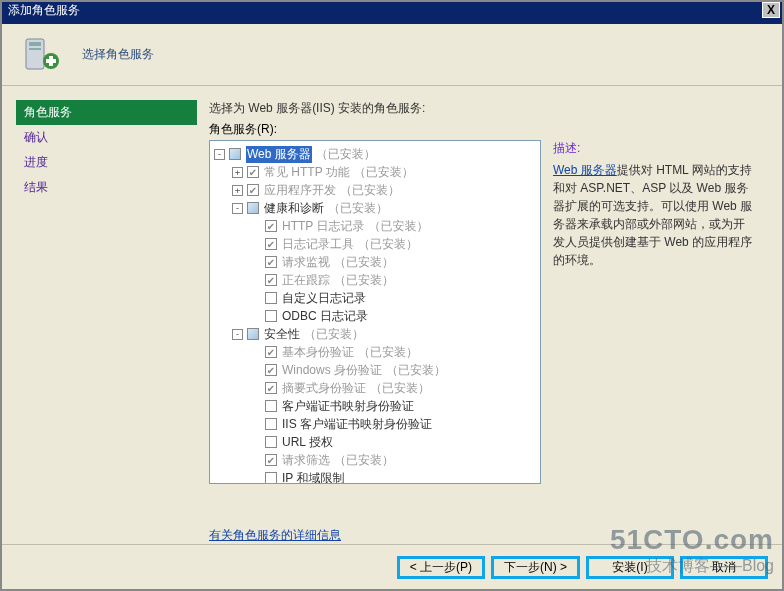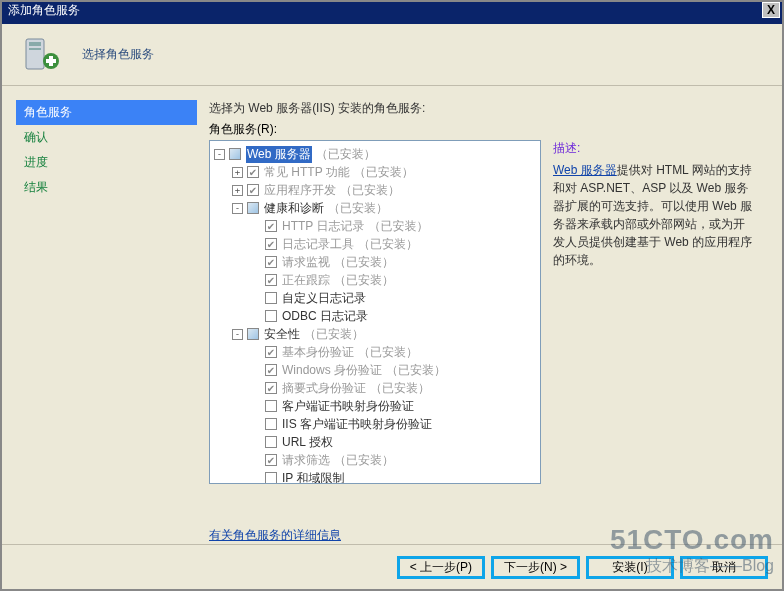--- a/index.html
+++ b/index.html
@@ -7,22 +7,22 @@
 .frame { width: 784px; height: 591px; border: 2px solid #888; position: relative; background: #ece9d8; overflow: hidden; }
 .titlebar { background: #0a246a; color: #fff; height: 22px; display: flex; align-items: flex-start; padding: 0 2px 0 6px; }
 .titlebar .title { flex: 1; }
 .titlebar .xbtn { width: 18px; height: 16px; background: #c0c0c0; border: 1px solid #fff; color: #000; display: flex; align-items: center; justify-content: center; font-weight: bold; font-family: Arial; cursor: pointer; }
 .hdr { display: flex; align-items: center; height: 62px; border-bottom: 1px solid #c0bcac; background: #ece9d8; padding-left: 18px; gap: 22px; }
 .icon-server { width: 40px; height: 40px; position: relative; }
 .icon-server svg { width: 40px; height: 40px; }
 .hdr h1 { font-size: 12px; font-weight: normal; color: #2b4c7e; }
 .body { display: flex; height: 458px; }
 .sidebar { width: 195px; background: #ece9d8; padding: 14px 0 0 14px; }
-.sidebar .step { padding: 4px 8px; color: #15803d; cursor: pointer; }
-.sidebar .step.sel { background: #3b82f6; color: #fff; }
+.sidebar .step { padding: 4px 8px; color: #4c1d95; cursor: pointer; }
+.sidebar .step.sel { background: #15803d; color: #fff; }
 .main { flex: 1; padding: 14px 27px 0 12px; display: flex; flex-direction: column; }
 .prompt { color: #333; margin-bottom: 4px; }
 .label-rs { margin-bottom: 2px; }
 .cols { display: flex; gap: 12px; flex: 1; min-height: 0; }
 .treebox { width: 332px; height: 344px; background: #fff; border: 1px solid #7f9db9; overflow: auto; padding: 4px 2px; }
 .node { display: flex; align-items: center; height: 18px; white-space: nowrap; }
 .tg { width: 11px; height: 11px; border: 1px solid #888; display: inline-flex; align-items: center; justify-content: center; font-size: 9px; line-height: 1; margin-right: 4px; color: #555; cursor: pointer; font-family: monospace; }
 .tg.blank { border: 0; background: none; }
 .cb { width: 12px; height: 12px; border: 1px solid #888; margin-right: 5px; display: inline-flex; align-items: center; justify-content: center; }
 .cb.mixed { background: linear-gradient(135deg, #dbe8f2, #9fc4e4); }

